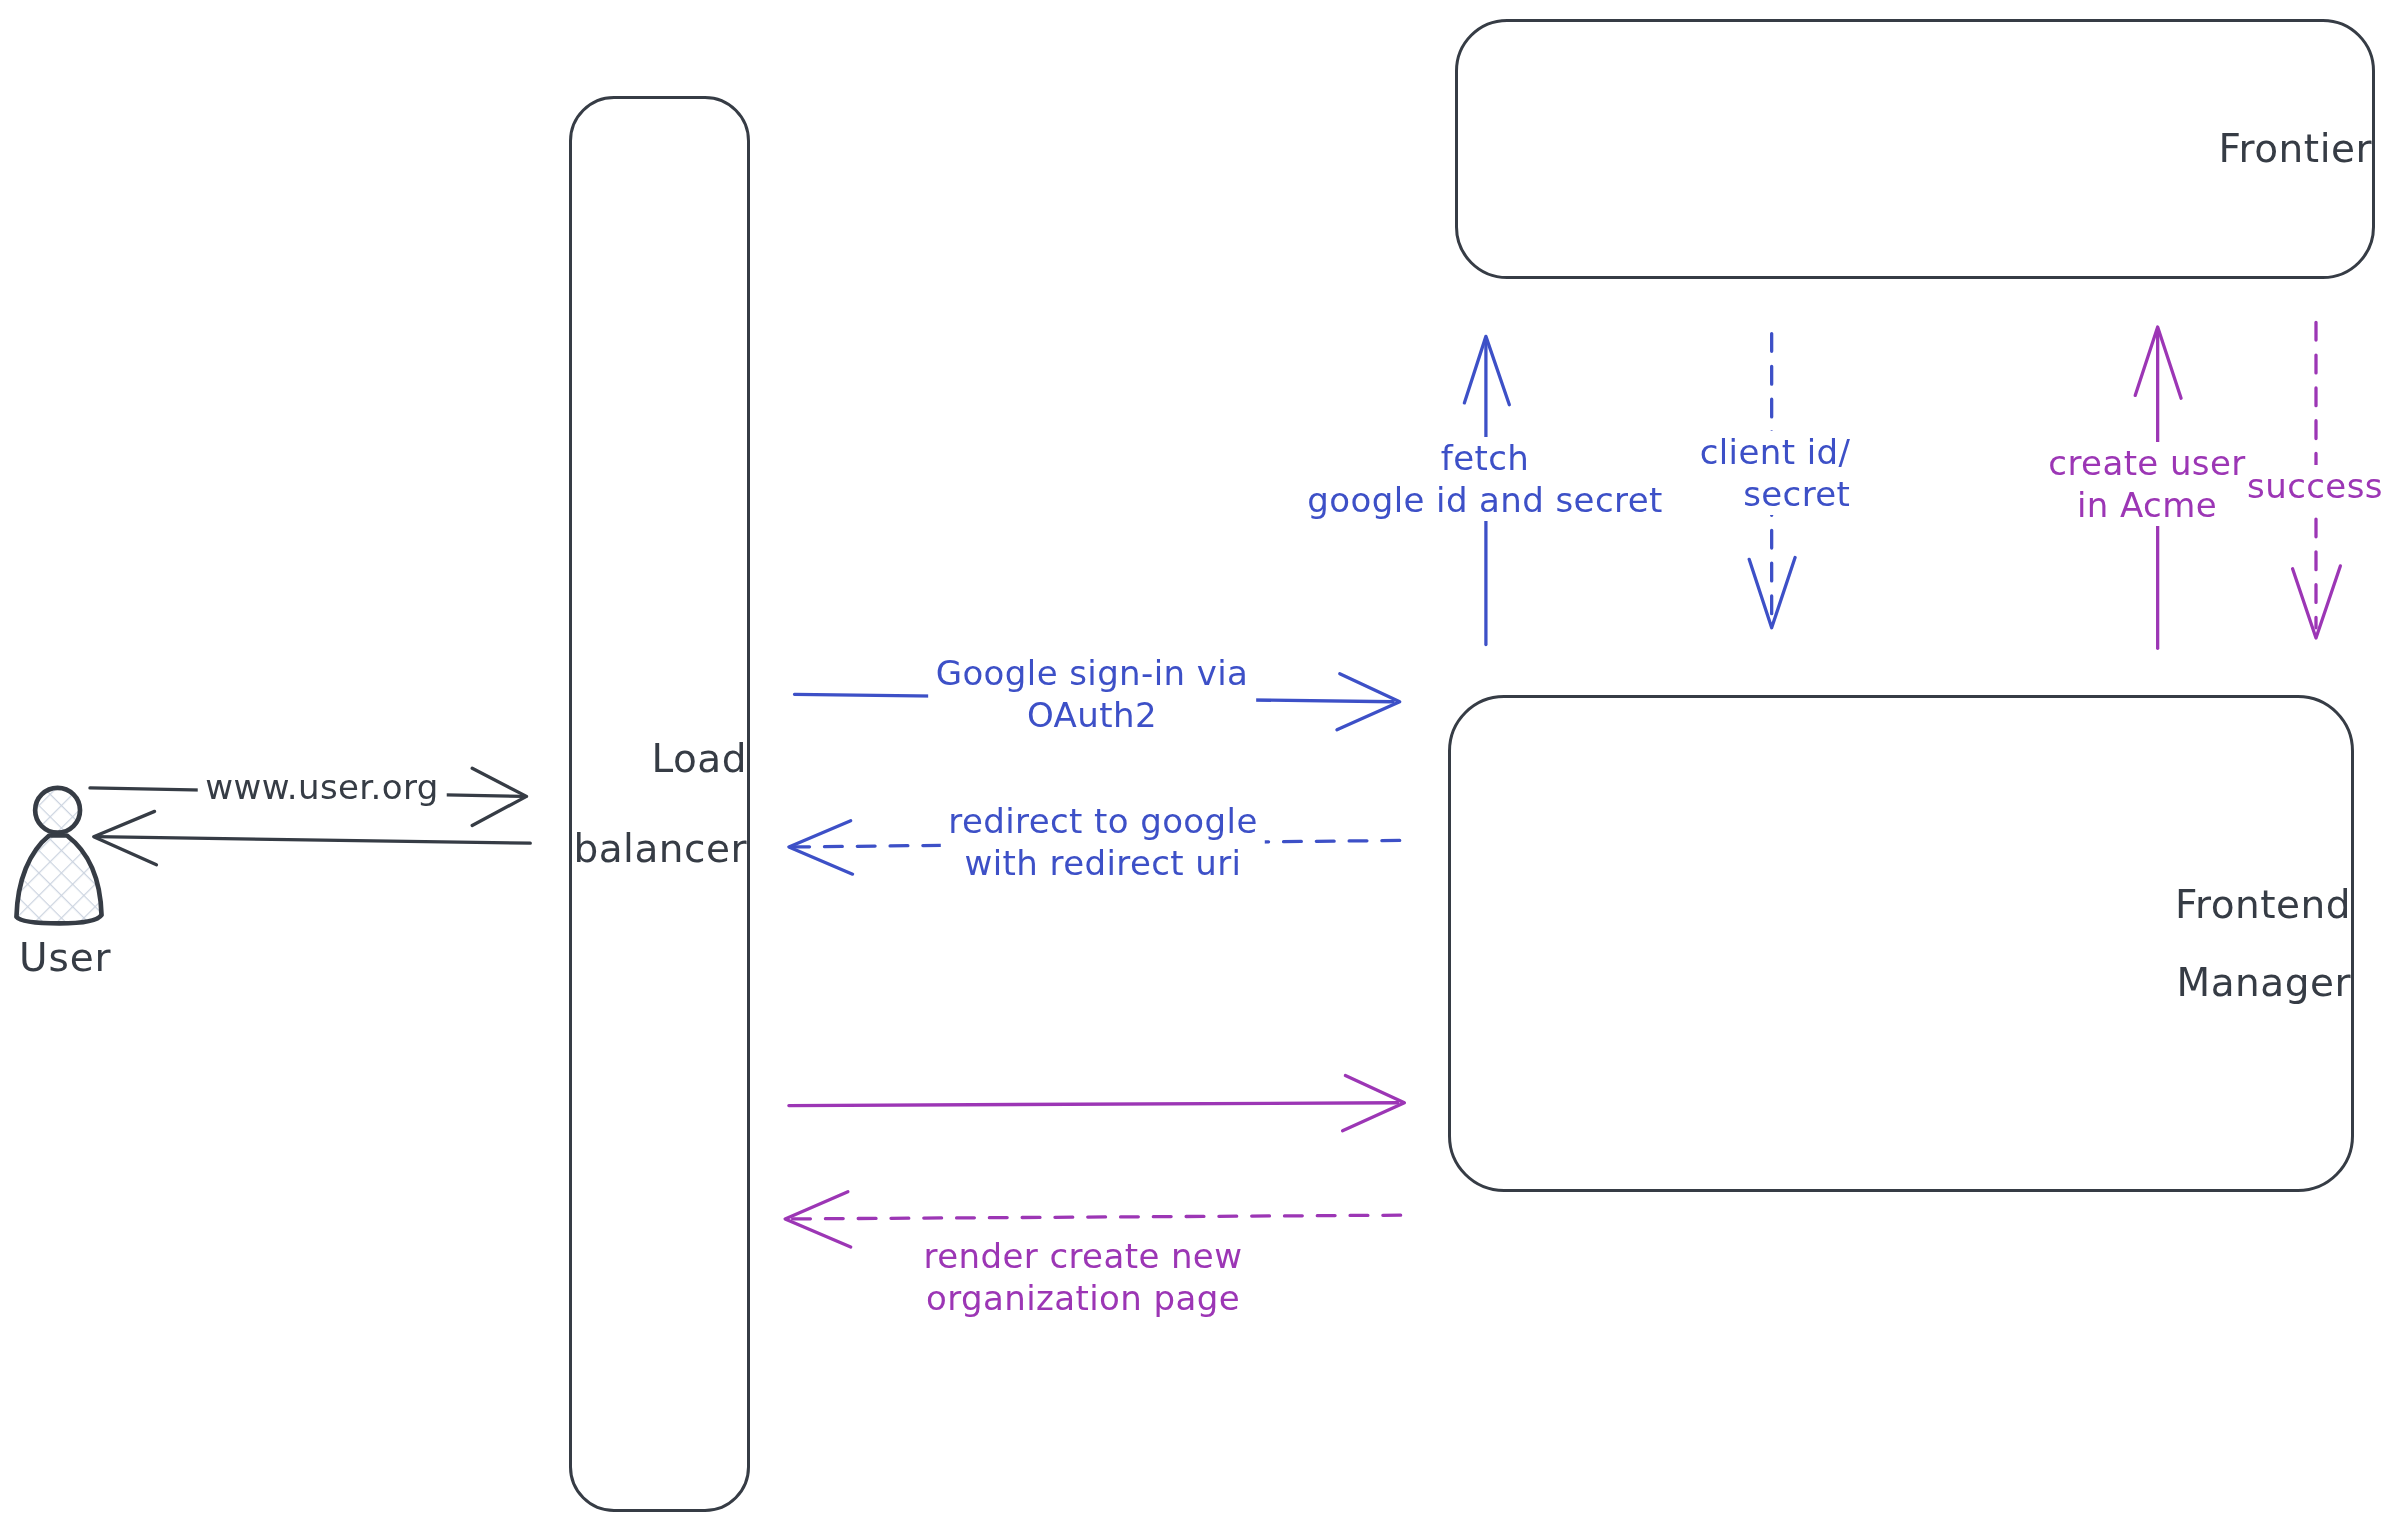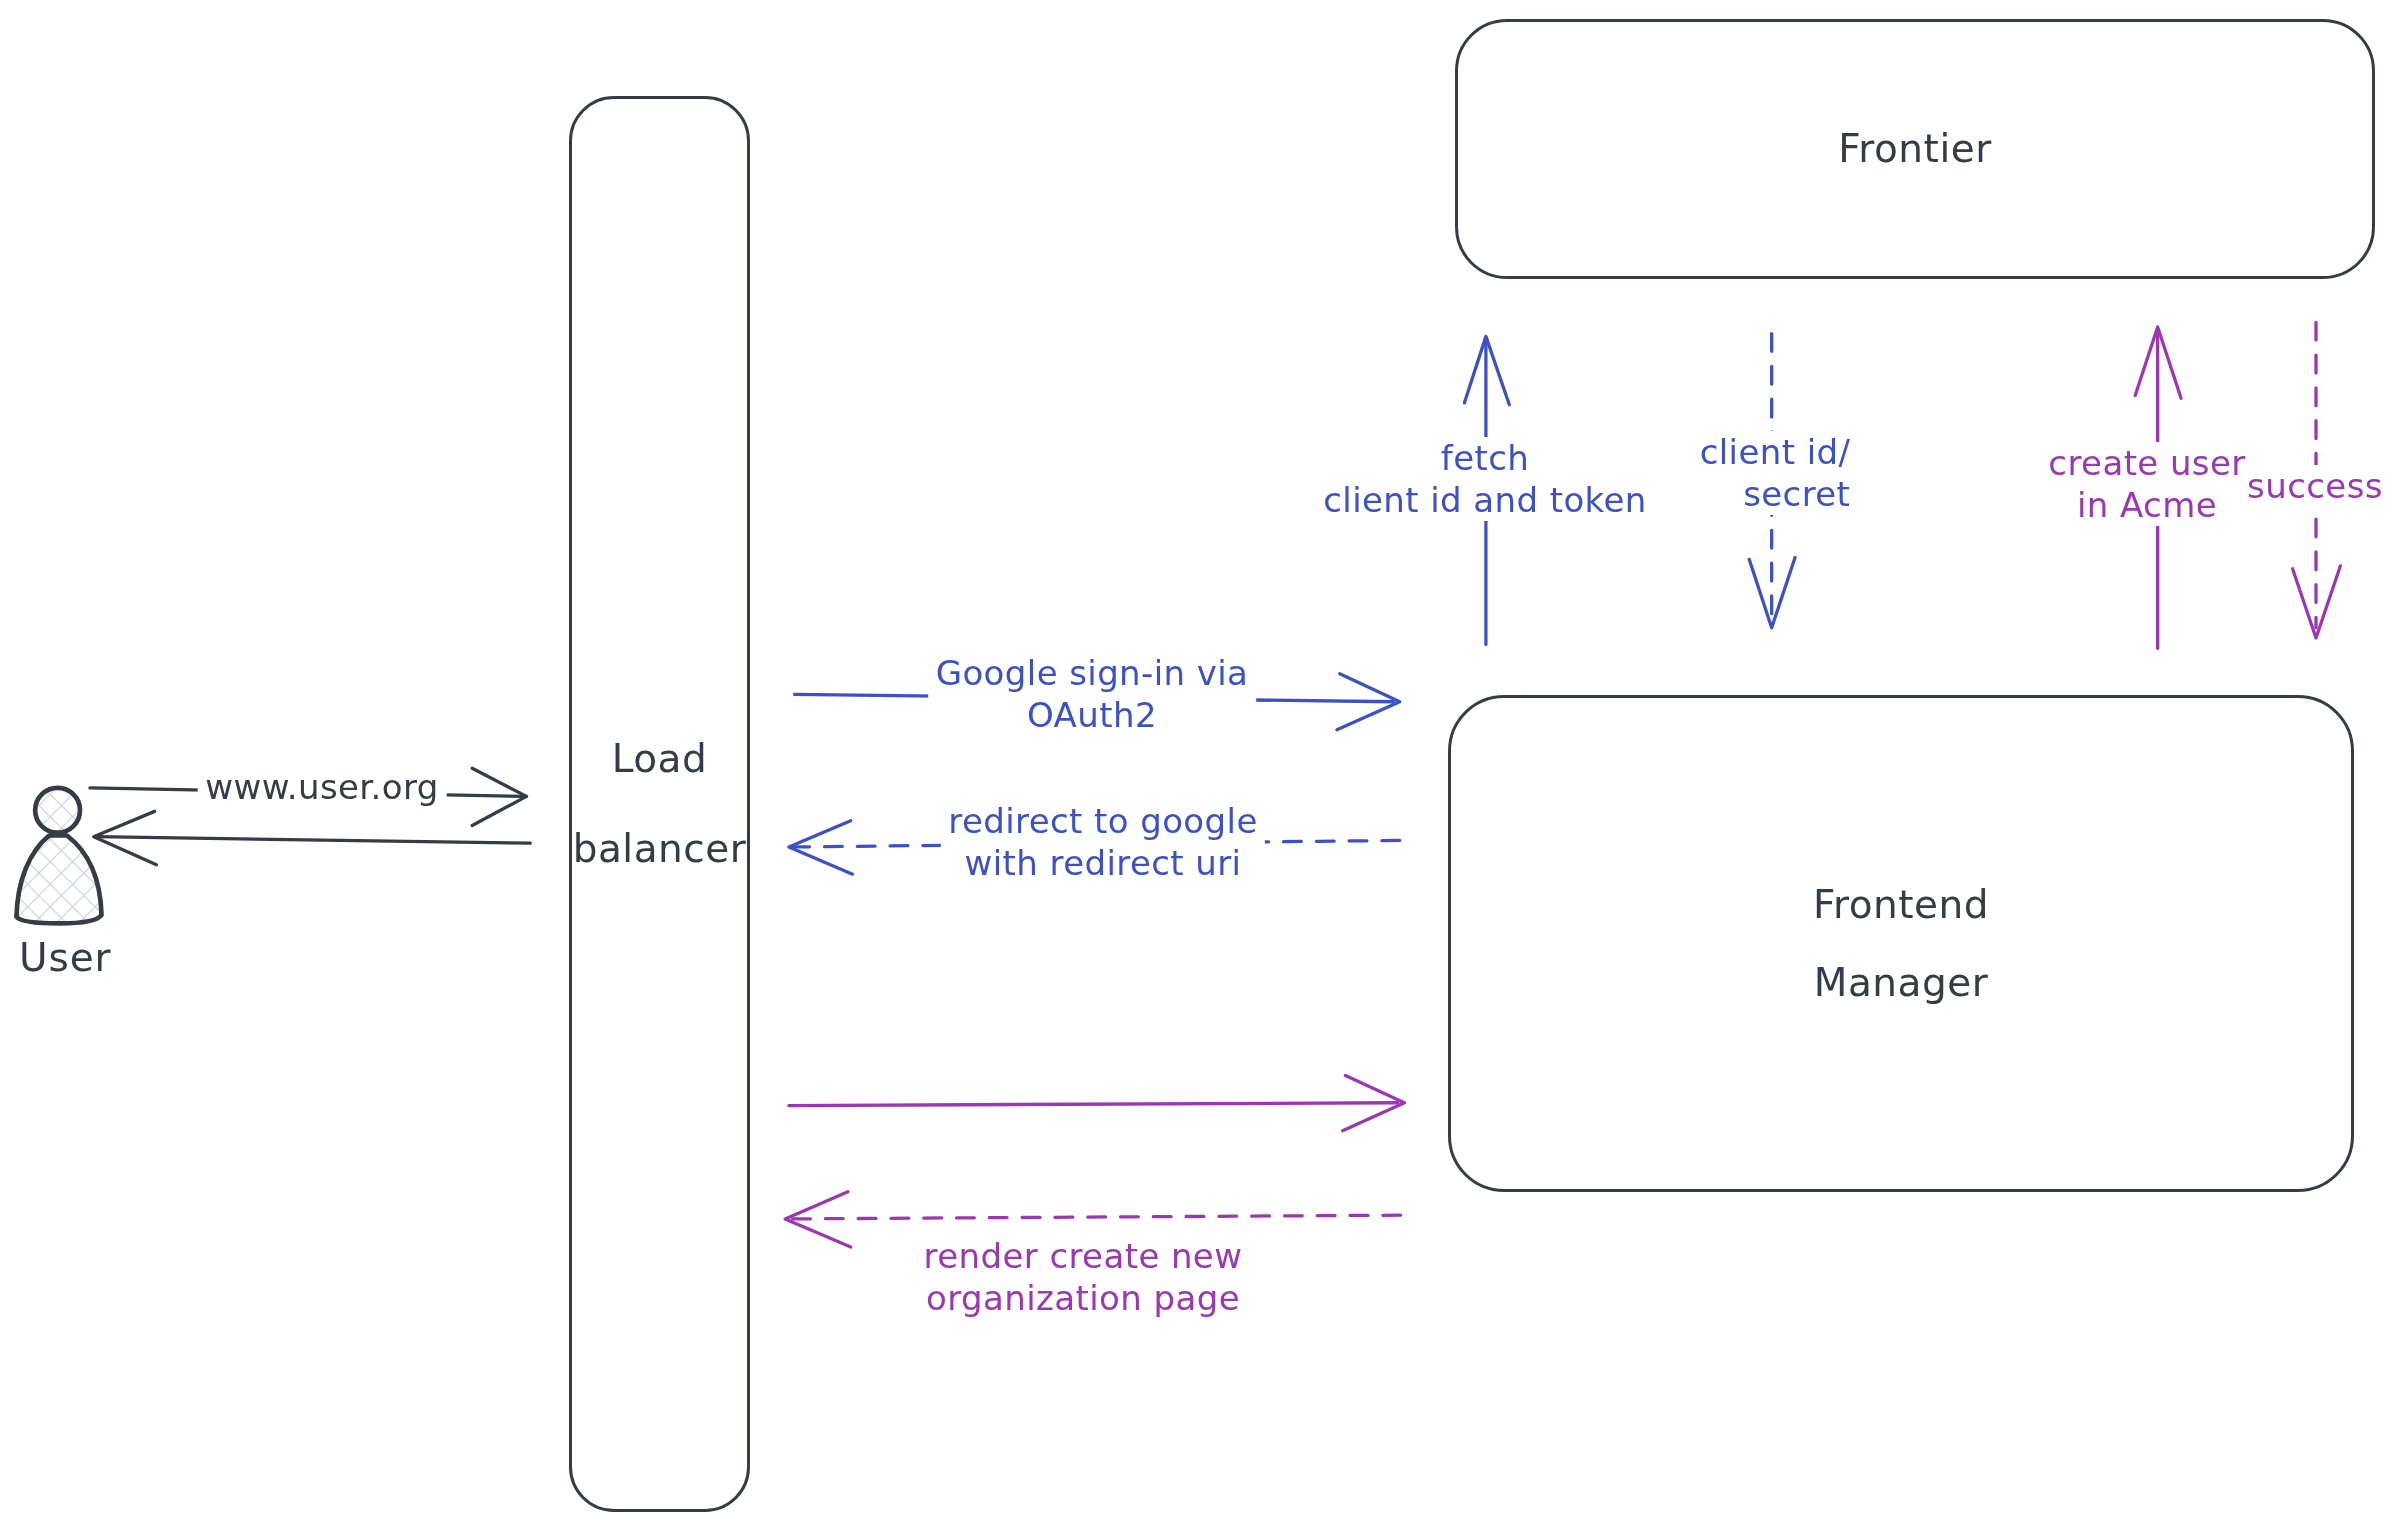--- a/index.html
+++ b/index.html
@@ -17,21 +17,21 @@
     background:var(--bg);
     overflow:hidden;
     font-family:"DejaVu Sans", sans-serif;
     color:var(--ink);
   }
   
   .node-box{
     position:absolute;
     border:3.3px solid var(--ink);
     background:transparent;
-    display:flex;align-items:center;justify-content:center;
+    display:flex;align-items:flex-end;justify-content:center;
     flex-direction:column;
   }
   .node-label{
     font-size:39px;
     line-height:54px;
     letter-spacing:0.5px;
     text-align:center;
     color:var(--ink);
     white-space:nowrap;
   }
@@ -165,21 +165,21 @@
     <div>OAuth2</div>
   </div>
 
   <div class="msg blue" style="left:1087px;top:800px;margin-left:16px;">
     <div>redirect to google</div>
     <div>with redirect uri</div>
   </div>
 
   <div class="msg blue" style="left:1485px;top:437px;">
     <div>fetch</div>
-    <div>client id and token</div>
+    <div>google id and secret</div>
   </div>
 
   <div class="msg blue" style="left:1775px;top:431px;text-align:right;">
     <div>client id/</div>
     <div>secret</div>
   </div>
 
   <div class="msg purple" style="left:2147px;top:442px;">
     <div>create user</div>
     <div>in Acme</div>

